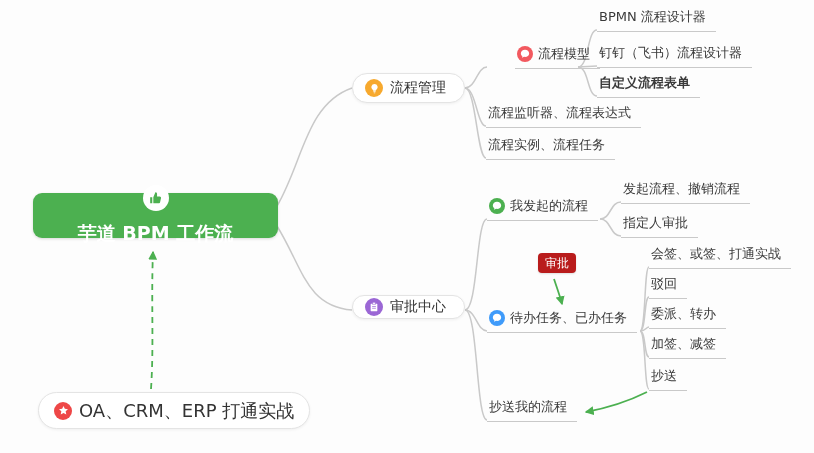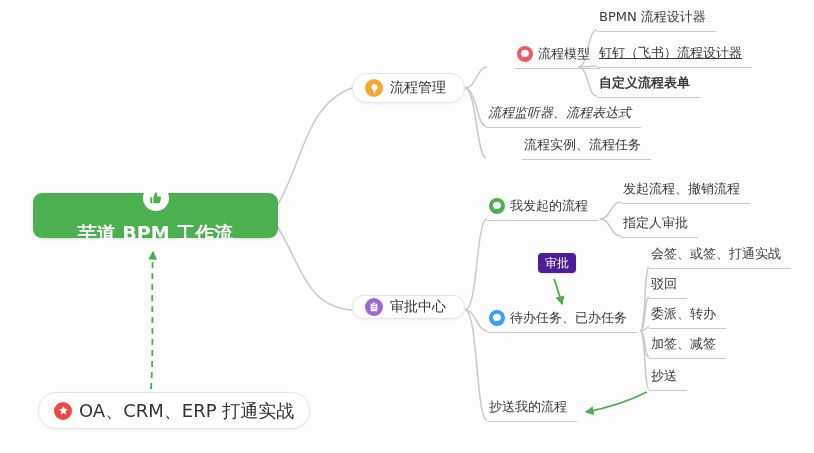--- a/index.html
+++ b/index.html
@@ -66,39 +66,39 @@
     font-size:13px;color:#3a3a3a;
     padding:2px 10px 5px 2px;
     border-bottom:1px solid #c9c9c9;
     white-space:nowrap;
     cursor:pointer;
   }
 
   
   .n-model{left:515px;top:43px;}
   .n-bpmn{left:597px;top:6px;}
-  .n-dingtalk{left:597px;top:42px;text-decoration:underline;}
+  .n-dingtalk{left:597px;top:42px;}
   .n-customform{left:597px;top:72px;font-weight:bold;}
-  .n-listener{left:486px;top:102px;font-style:italic;}
-  .n-instance{left:486px;top:134px;margin-left:36px;}
+  .n-listener{left:486px;top:102px;}
+  .n-instance{left:486px;top:134px;}
   .n-initiated{left:487px;top:195px;}
   .n-start{left:621px;top:178px;}
   .n-assignee{left:621px;top:212px;}
   .n-tasks{left:487px;top:307px;}
   .n-countersign{left:649px;top:243px;}
   .n-reject{left:649px;top:273px;}
   .n-delegate{left:649px;top:303px;}
   .n-addsign{left:649px;top:333px;}
   .n-cc{left:649px;top:365px;}
   .n-ccme{left:487px;top:396px;}
 
   
   .badge{
     left:538px;top:253px;
-    background:#4c1d95;color:#fff;
+    background:#b91c1c;color:#fff;
     font-size:12px;padding:4px 7px;border-radius:4px;
     line-height:1;cursor:pointer;
     box-shadow:0 1px 2px rgba(0,0,0,.12);
   }
 </style>
 </head>
 <body>
 
 <div class="canvas">
 

